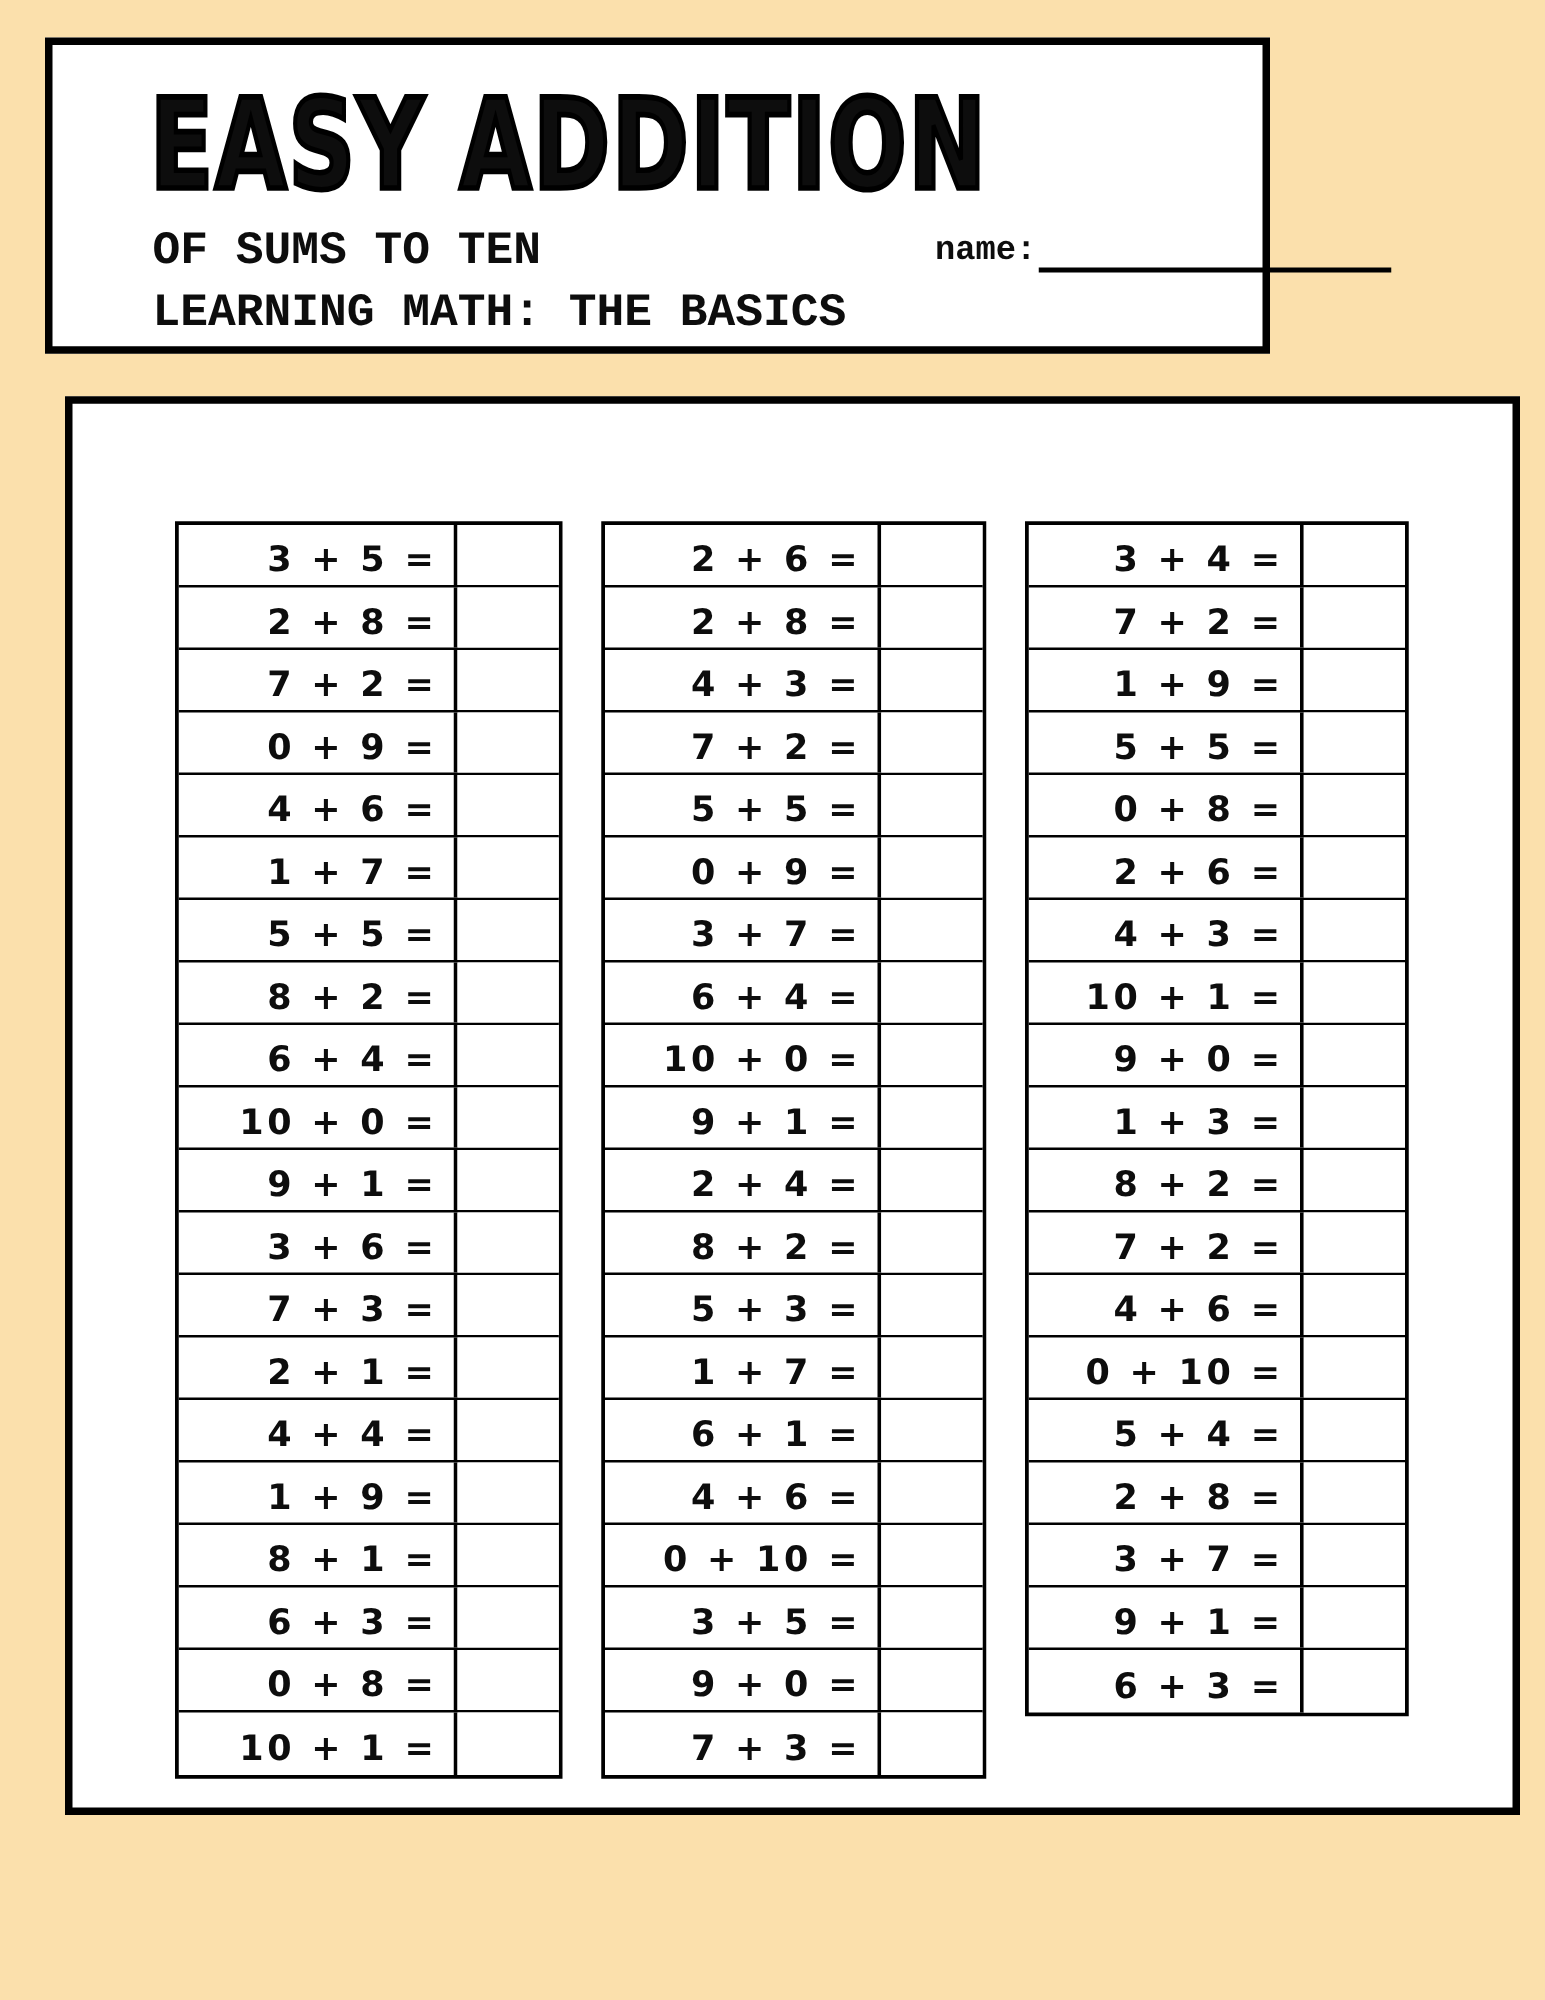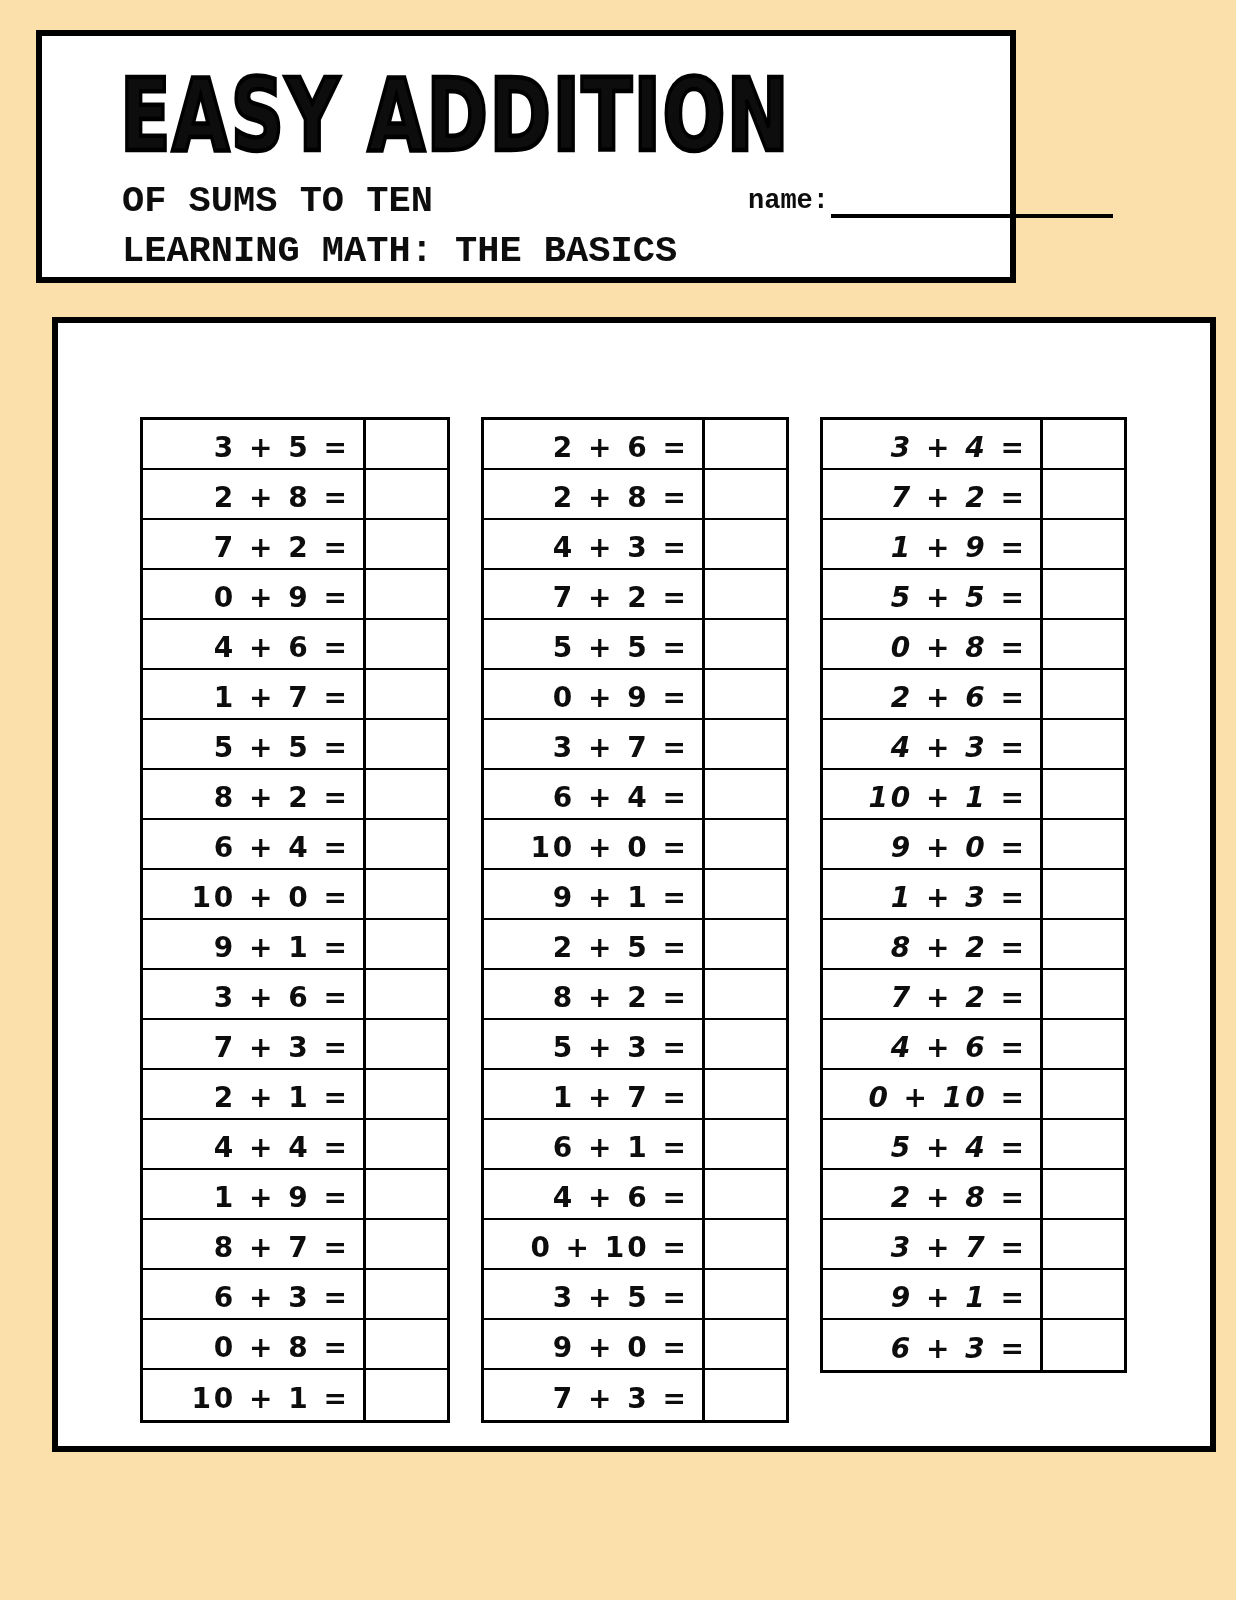--- a/index.html
+++ b/index.html
@@ -49,21 +49,21 @@
     border-bottom:4px solid var(--line);
   }
 
   .ptable{
     position:absolute;top:94px;
     border:3px solid var(--line);
     background:var(--panel);
   }
   #ptable-0{left:82px;width:310px;}
   #ptable-1{left:423px;width:308px;}
-  #ptable-2{left:762px;width:307px;font-style:italic;}
+  #ptable-2{left:762px;width:307px;}
   .prow{
     display:flex;height:50px;
     border-bottom:2px solid var(--line);
   }
   .prow:last-child{border-bottom:none;}
   .pq{
     flex:1;border-right:3px solid var(--line);
     display:flex;align-items:center;justify-content:flex-end;
     padding-right:13px;padding-top:7px;
     font-family:"DejaVu Sans",sans-serif;
@@ -145,21 +145,21 @@
       </div>
       <div class="prow">
         <div class="pq">4 + 4 =</div>
         <div class="pa"></div>
       </div>
       <div class="prow">
         <div class="pq">1 + 9 =</div>
         <div class="pa"></div>
       </div>
       <div class="prow">
-        <div class="pq">8 + 7 =</div>
+        <div class="pq">8 + 1 =</div>
         <div class="pa"></div>
       </div>
       <div class="prow">
         <div class="pq">6 + 3 =</div>
         <div class="pa"></div>
       </div>
       <div class="prow">
         <div class="pq">0 + 8 =</div>
         <div class="pa"></div>
       </div>
@@ -203,21 +203,21 @@
       </div>
       <div class="prow">
         <div class="pq">10 + 0 =</div>
         <div class="pa"></div>
       </div>
       <div class="prow">
         <div class="pq">9 + 1 =</div>
         <div class="pa"></div>
       </div>
       <div class="prow">
-        <div class="pq">2 + 5 =</div>
+        <div class="pq">2 + 4 =</div>
         <div class="pa"></div>
       </div>
       <div class="prow">
         <div class="pq">8 + 2 =</div>
         <div class="pa"></div>
       </div>
       <div class="prow">
         <div class="pq">5 + 3 =</div>
         <div class="pa"></div>
       </div>

